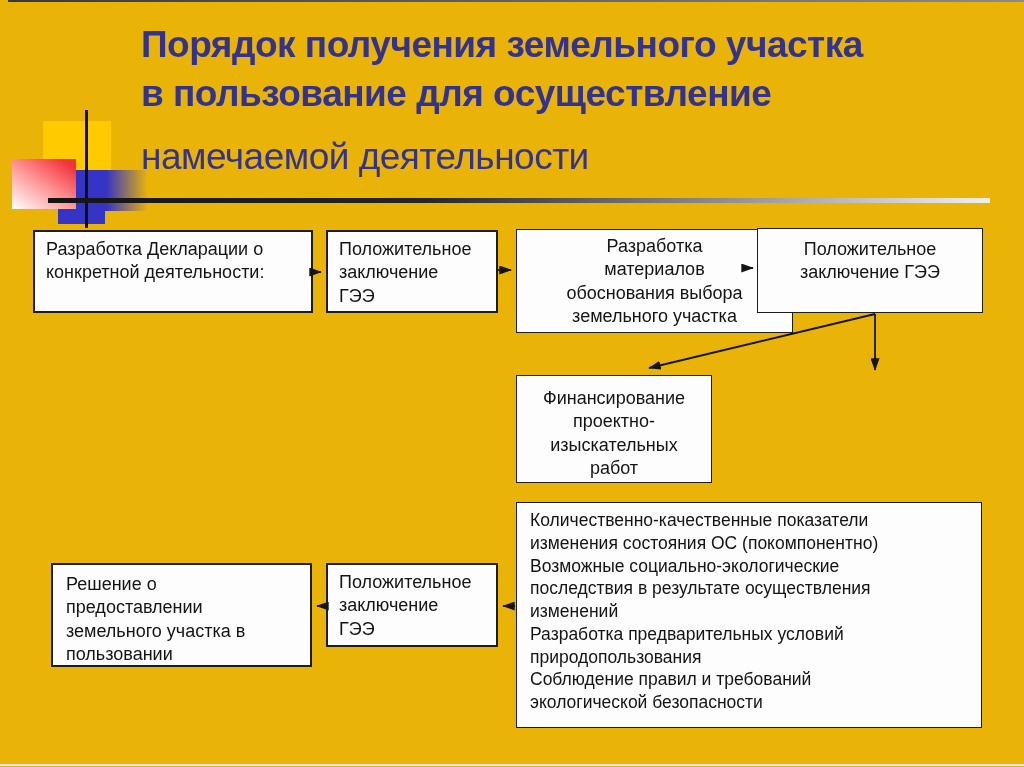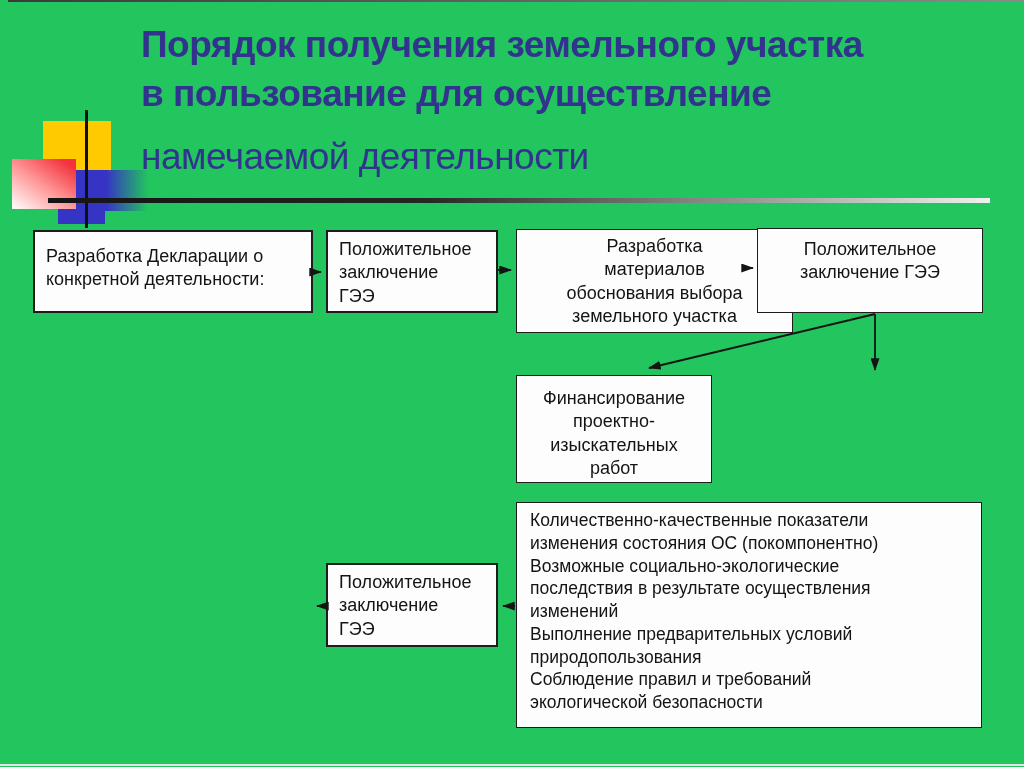--- a/index.html
+++ b/index.html
@@ -1,19 +1,19 @@
 <!DOCTYPE html>
 <html style="--title-color: #32338e; --accent-yellow: #ffcb00; --accent-blue: #3534c4; --accent-red: #f2323c;"><head>
 <meta charset="utf-8">
 <style>
   html,body{margin:0;padding:0;background:#ffffff;}
   #slide{
     position:relative;
     width:1024px;height:767px;
-    background:#22c55e;
+    background:#eab308;
     overflow:hidden;
     font-family:"Liberation Sans","DejaVu Sans",sans-serif;
   }
   
   .top-line{position:absolute;left:8px;top:0;width:1016px;height:2px;
     background:linear-gradient(to right,#3a3a3a,#8a8a8a);}
   .bottom-line{position:absolute;left:0;bottom:1px;width:1024px;height:2px;background:#e3e3e6;}
 
   
   .deco-yellow{position:absolute;left:43px;top:121px;width:68px;height:51px;
@@ -44,21 +44,21 @@
 
   
   .box{
     position:absolute;background:#fdfdfd;border:2px solid #1d1d1d;
     box-sizing:border-box;color:#141414;
     font-size:18px;line-height:1.3;
   }
   .box .txt{display:block;white-space:pre-line;}
   .thin{border-width:1.5px;}
 
-  #box-declaration        {left:33px; top:230px; width:280px; height:83px; padding:13px 11px;}
+  #box-declaration        {left:33px; top:230px; width:280px; height:83px; padding:6px 11px;}
   #box-declaration-details{left:33px; top:311px; width:280px; height:191px; padding:7px 11px;}
   #box-gee1               {left:326px;top:230px; width:172px; height:83px; padding:6px 11px;}
   #box-materials          {left:516px;top:229px; width:277px; height:104px;padding:5px 8px;text-align:center;}
   #box-gee2               {left:757px;top:228px; width:226px; height:85px; padding:9px 8px;text-align:center;}
   #box-financing          {left:516px;top:375px; width:196px; height:108px;padding:11px 8px;text-align:center;}
   #box-feasibility        {left:757px;top:375px; width:226px; height:127px;padding:8px 11px;}
   #box-ovos-details       {left:516px;top:502px; width:466px; height:226px;padding:6px 13px;font-size:17.5px;}
   #box-decision           {left:51px; top:563px; width:261px; height:104px;padding:8px 13px;}
   #box-gee3               {left:326px;top:563px; width:172px; height:84px; padding:6px 11px;}
 
@@ -110,24 +110,30 @@
     <span class="txt">Финансирование
 проектно-
 изыскательных работ</span>
   </div>
   <div class="box thin" id="box-ovos-details">
     <span class="txt">Количественно-качественные показатели
 изменения состояния ОС (покомпонентно)
 Возможные социально-экологические
 последствия в результате осуществления
 изменений
-Выполнение предварительных условий
+Разработка предварительных условий
 природопользования
 Соблюдение правил и требований
 экологической безопасности</span>
+  </div>
+  <div class="box" id="box-decision">
+    <span class="txt">Решение о
+предоставлении
+земельного участка в
+пользовании</span>
   </div>
   <div class="box" id="box-gee3">
     <span class="txt">Положительное
 заключение
 ГЭЭ</span>
   </div>
 
   <svg id="connector-layer" viewBox="0 0 1024 767" xmlns="http://www.w3.org/2000/svg">
     <defs>
       <marker id="arrowhead" markerWidth="7" markerHeight="5" refX="6.5" refY="2.5" orient="auto">

